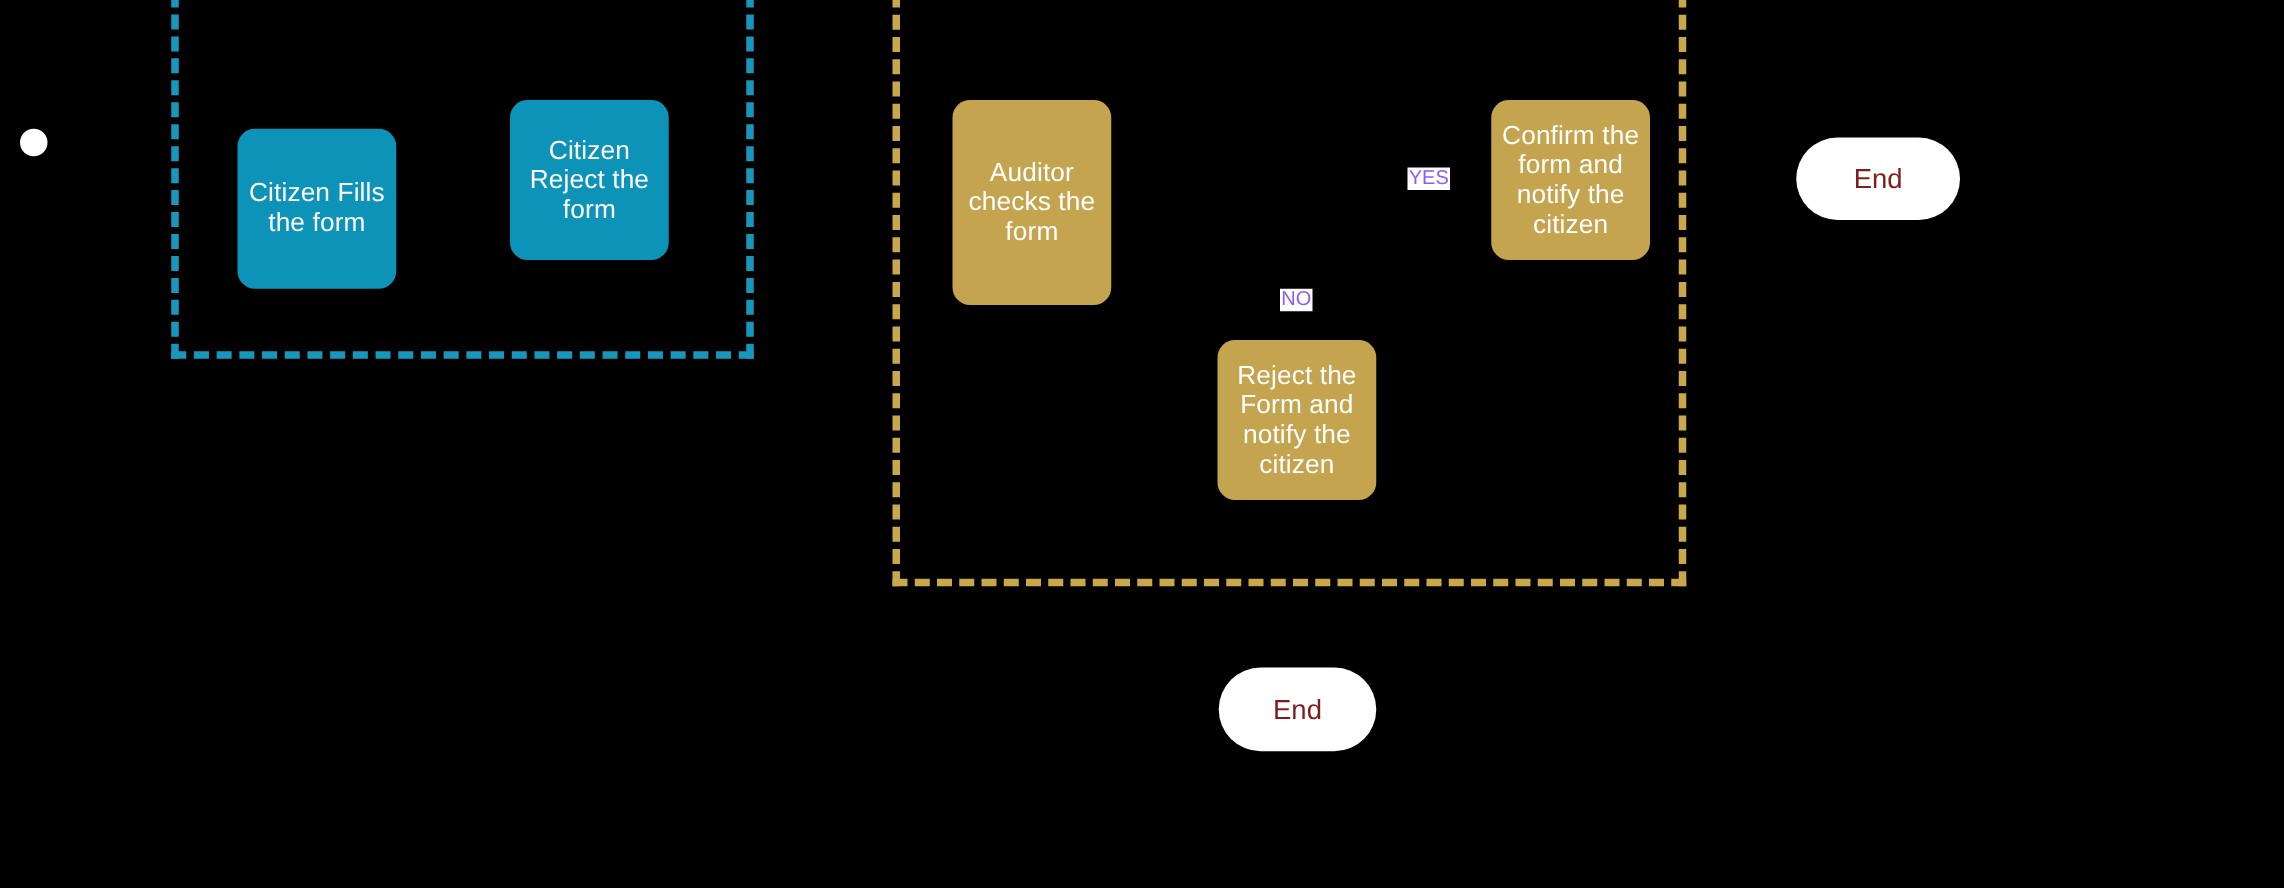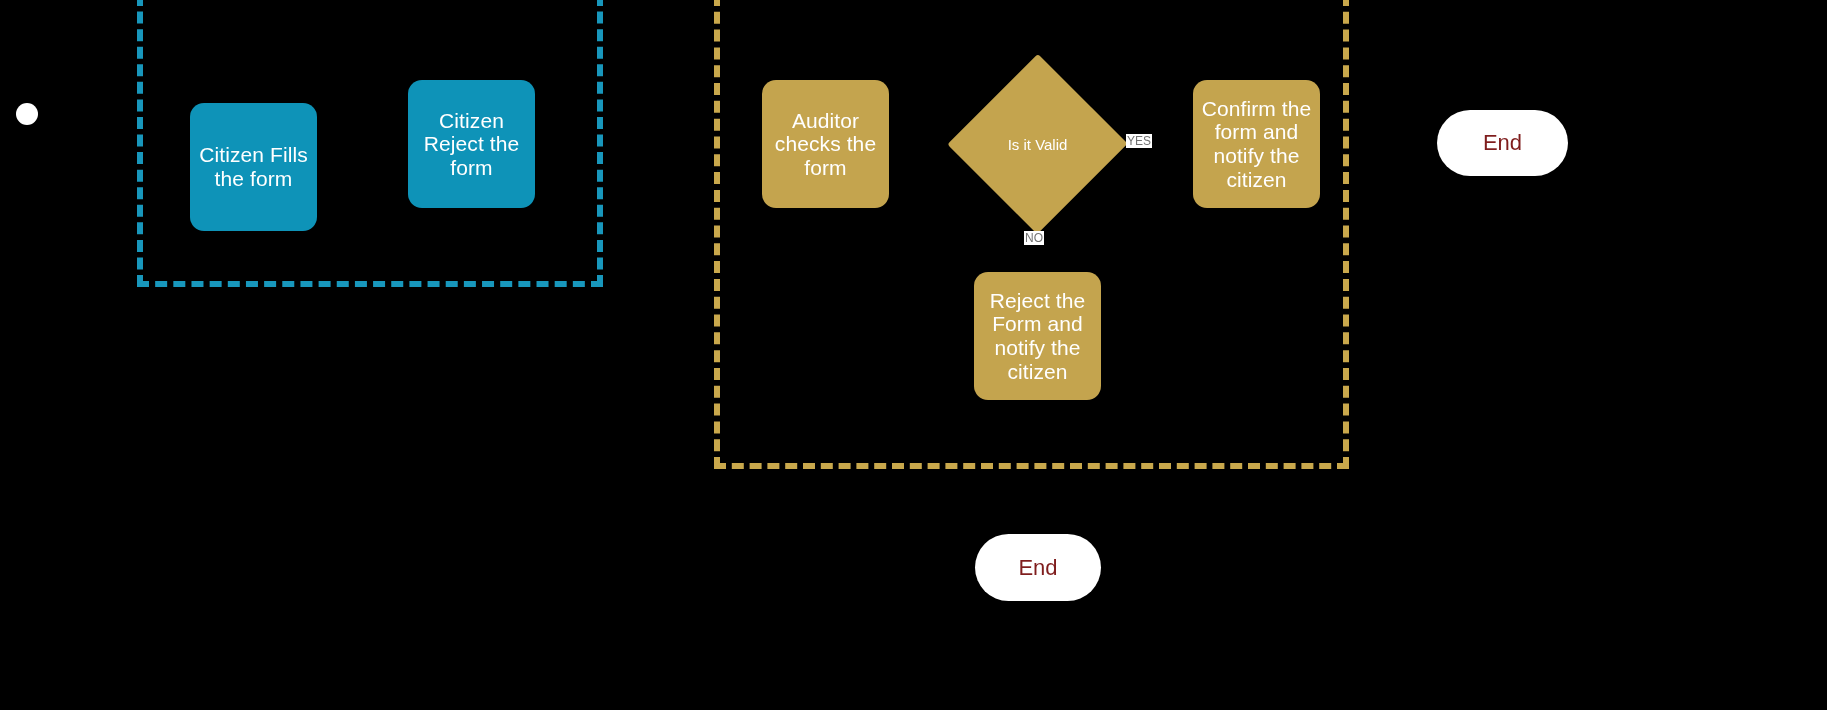--- a/index.html
+++ b/index.html
@@ -67,21 +67,21 @@
     line-height: 1.12;
     padding: 4px 8px;
     white-space: pre-line;
     letter-spacing: 0.1px;
   }
   .process.teal { background: #0e93b8; }
   .process.gold { background: #c4a44e; }
 
   .p-fills    { left: 190px;  top: 80px;  width: 127px; height: 128px; margin-top: 23px; }
   .p-submits  { left: 408px;  top: 80px;  width: 127px; height: 128px; }
-  .p-auditor  { left: 762px;  top: 80px;  width: 127px; height: 128px; }
+  .p-auditor  { left: 762px;  top: 80px;  width: 127px; height: 164px; }
   .p-confirm  { left: 1193px; top: 80px;  width: 127px; height: 128px; }
   .p-reject   { left: 974px;  top: 272px; width: 127px; height: 128px; }
 
   
   .decision {
     position: absolute;
     left: 974px;
     top: 80px;
     width: 127px;
     height: 128px;
@@ -102,22 +102,22 @@
     color: #ffffff;
     font-size: 15px;
     text-align: center;
     white-space: nowrap;
   }
 
   
   .edge-label {
     position: absolute;
     background: #ffffff;
-    color: #737373;
-    font-size: 12px;
+    color: #8b5cf6;
+    font-size: 16px;
     line-height: 1.0;
     padding: 1px 1px;
     white-space: nowrap;
   }
   .lbl-yes { left: 1126px; top: 134px; }
   .lbl-no  { left: 1024px; top: 231px; }
 
   
   .terminator {
     position: absolute;
@@ -142,24 +142,20 @@
   <div class="lane auditor"></div>
 
   <div class="start-node"></div>
 
   <div class="process teal p-fills">Citizen Fills the form</div>
 
   <div class="process teal p-submits">Citizen Reject the form</div>
 
   <div class="process gold p-auditor">Auditor checks the form</div>
 
-  <div class="decision">
-    <div class="shape"></div>
-    <div class="dtext">Is it Valid</div>
-  </div>
 
   <div class="edge-label lbl-yes">YES</div>
 
   <div class="edge-label lbl-no">NO</div>
 
   <div class="process gold p-confirm">Confirm the form and notify the citizen</div>
 
   <div class="process gold p-reject">Reject the Form and notify the citizen</div>
 
   <div class="terminator end-right">End</div>

